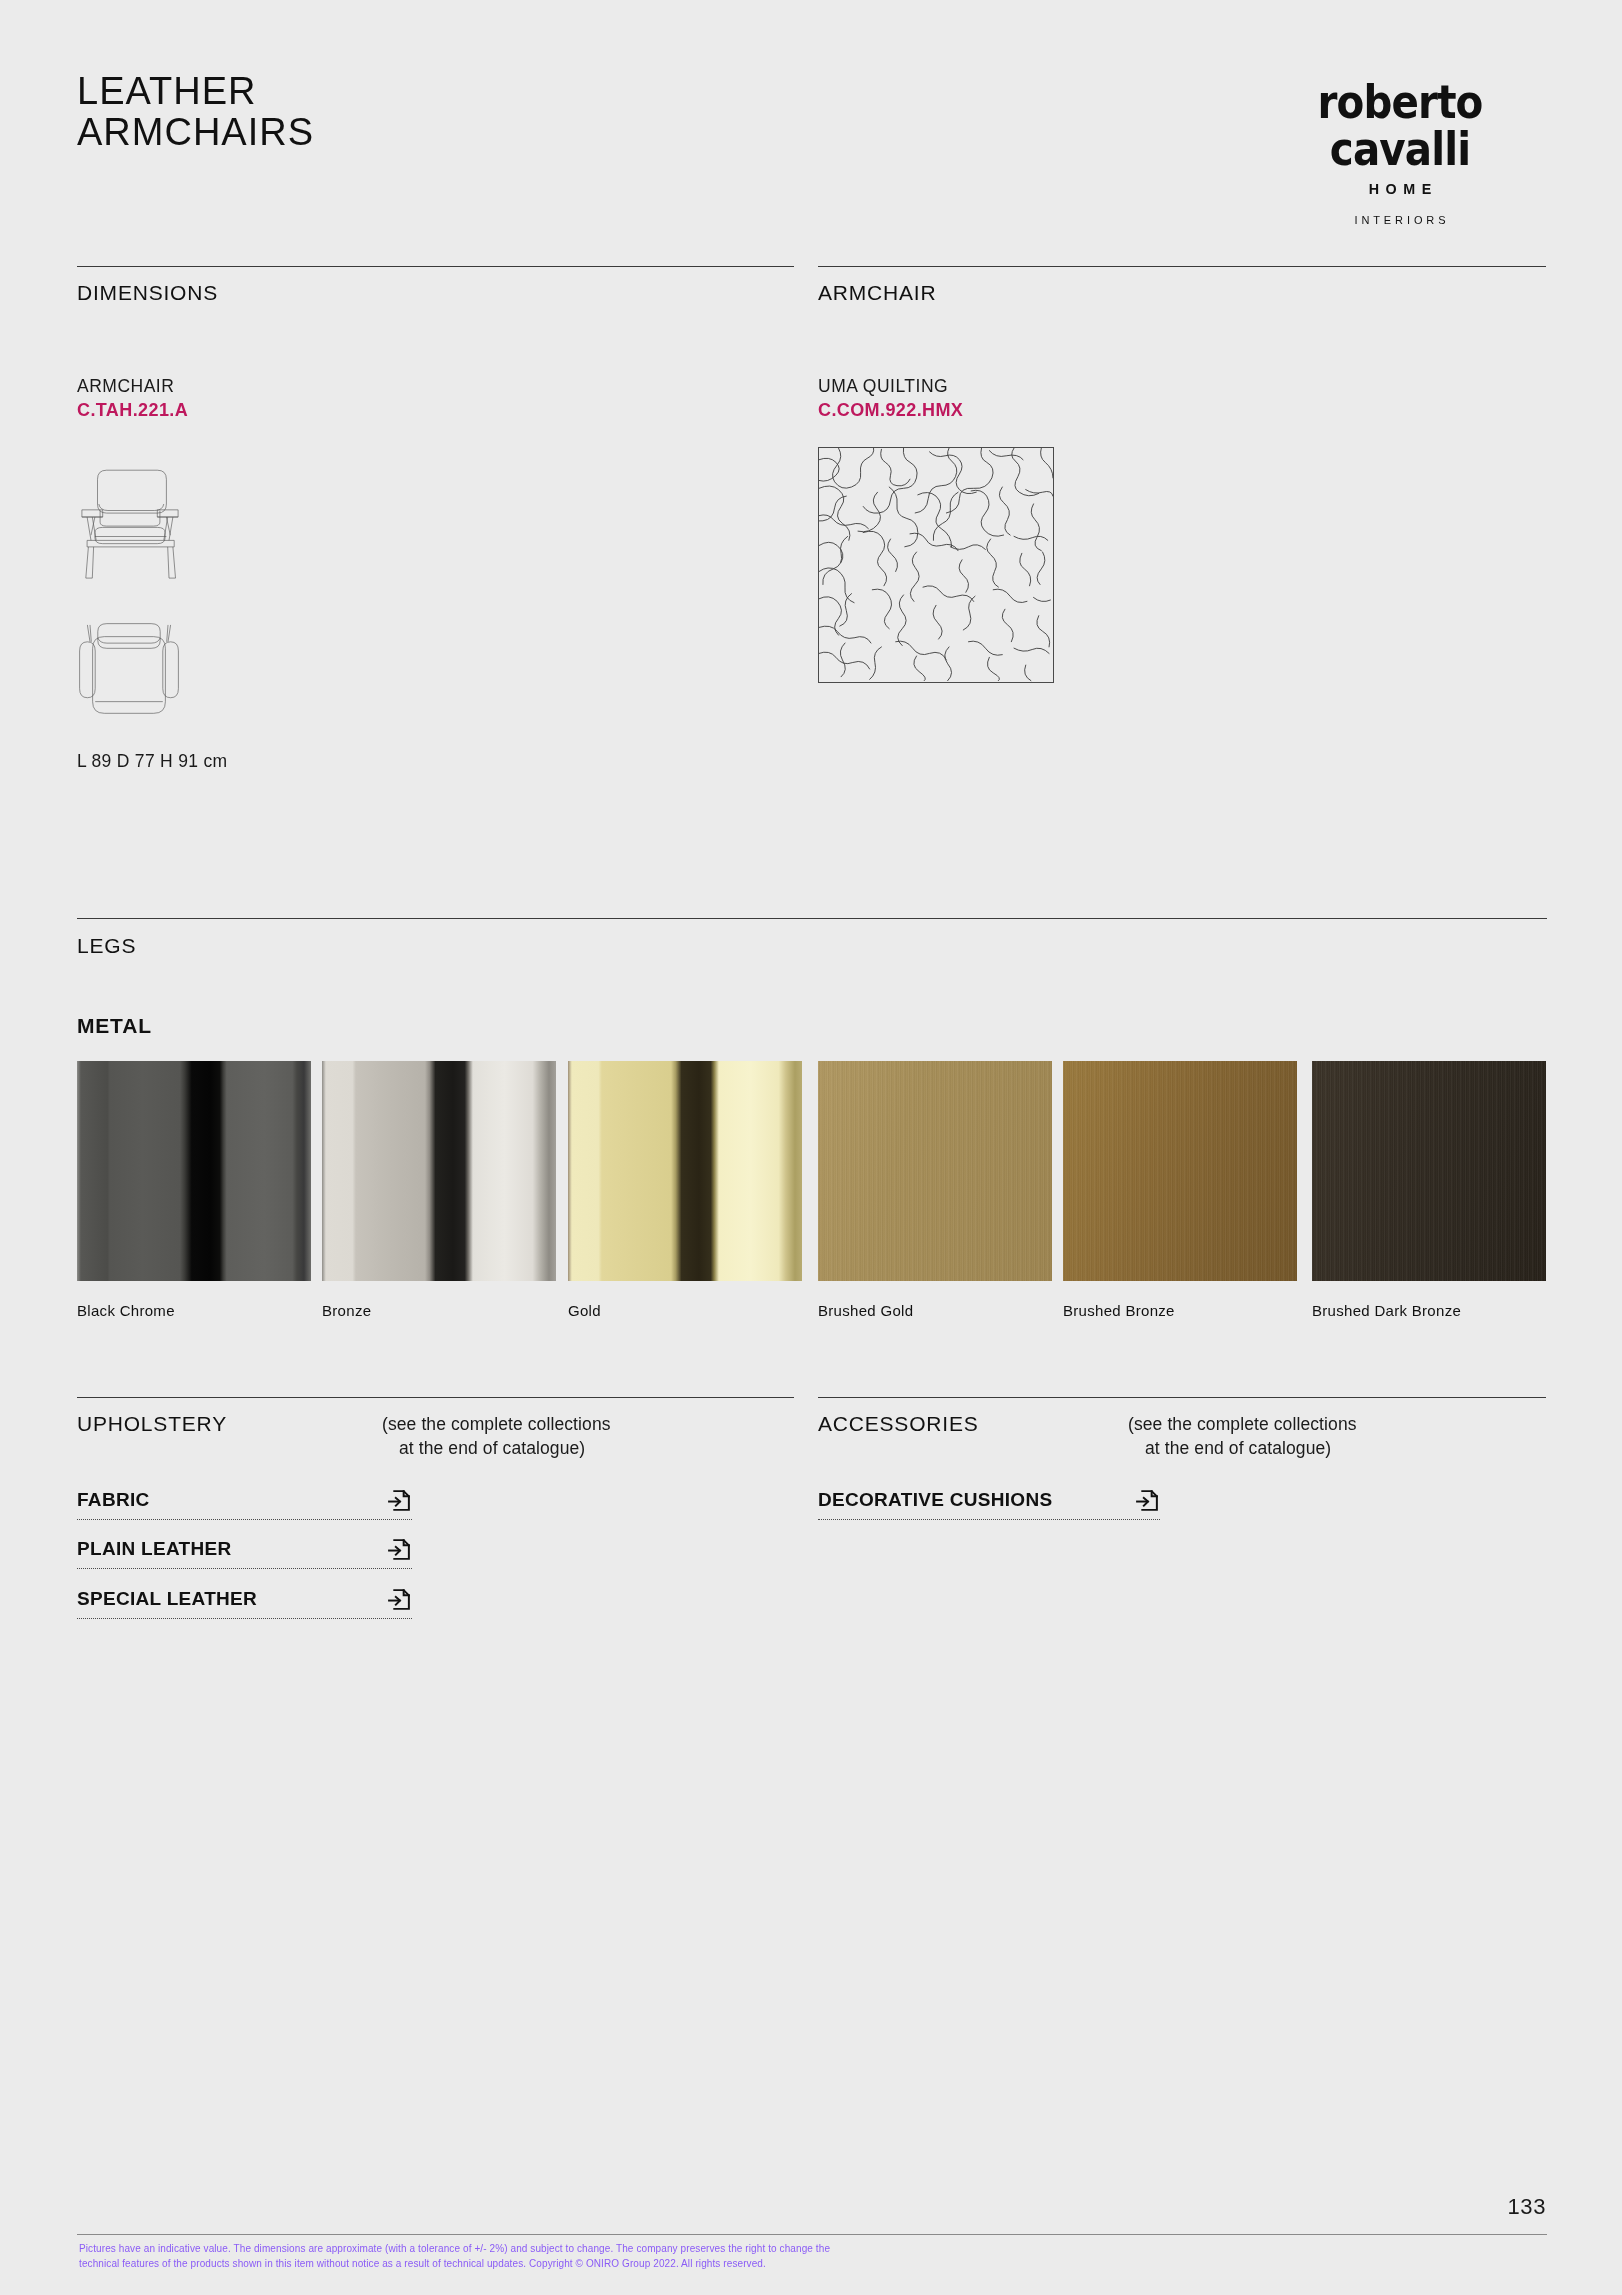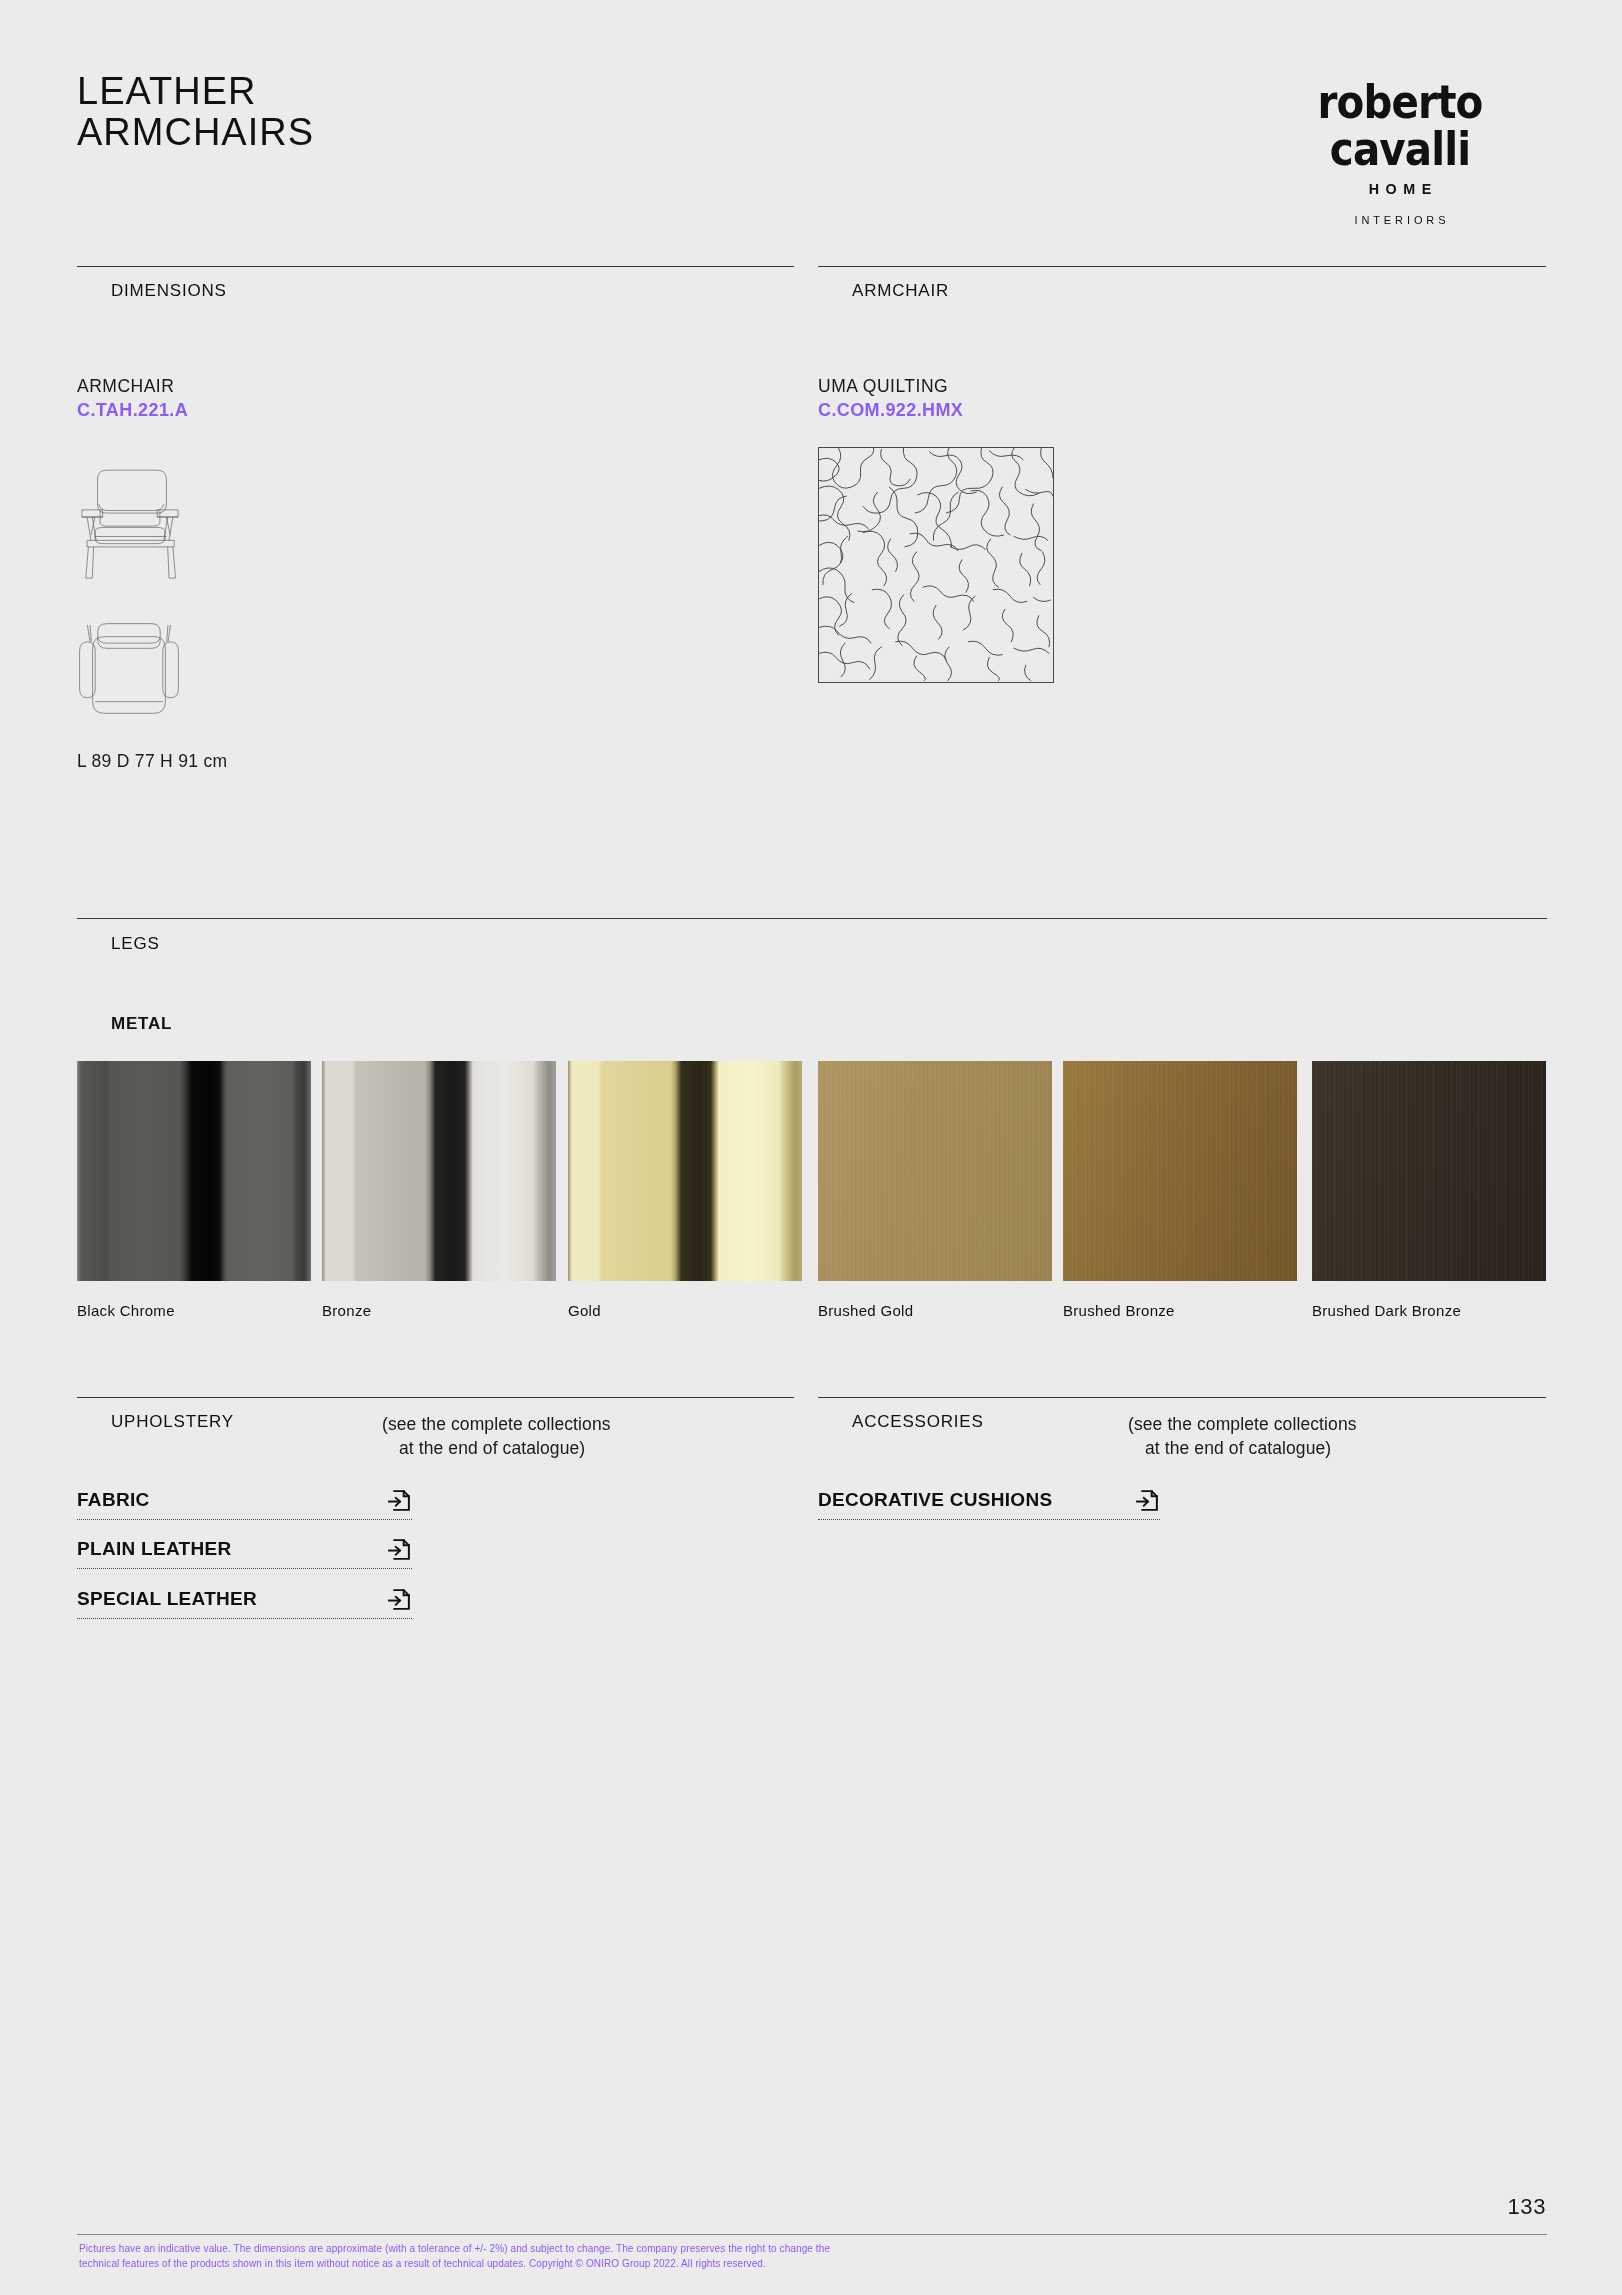--- a/index.html
+++ b/index.html
@@ -86,41 +86,40 @@
   }
 
   
   .rule {
     position: absolute;
     height: 0;
     border-top: 1.3px solid #3a3a3a;
   }
   .sec-head {
     position: absolute;
-    font-size: 17px;
+    font-size: 21px;
     font-weight: 400;
     letter-spacing: 0.8px;
     color: #111;
-    margin-left: 34px;
   }
   .sec-head.bold { font-weight: 700; }
 
   .label-small {
     position: absolute;
     font-size: 17.5px;
     font-weight: 300;
     letter-spacing: 0.5px;
     color: #1a1a1a;
   }
   .code {
     position: absolute;
     font-size: 18px;
     font-weight: 700;
     letter-spacing: 0.4px;
-    color: #8b5cf6;
+    color: #be185d;
   }
 
   
   .drawing {
     position: absolute;
   }
   .dims-text {
     position: absolute;
     font-size: 17.5px;
     font-weight: 300;

